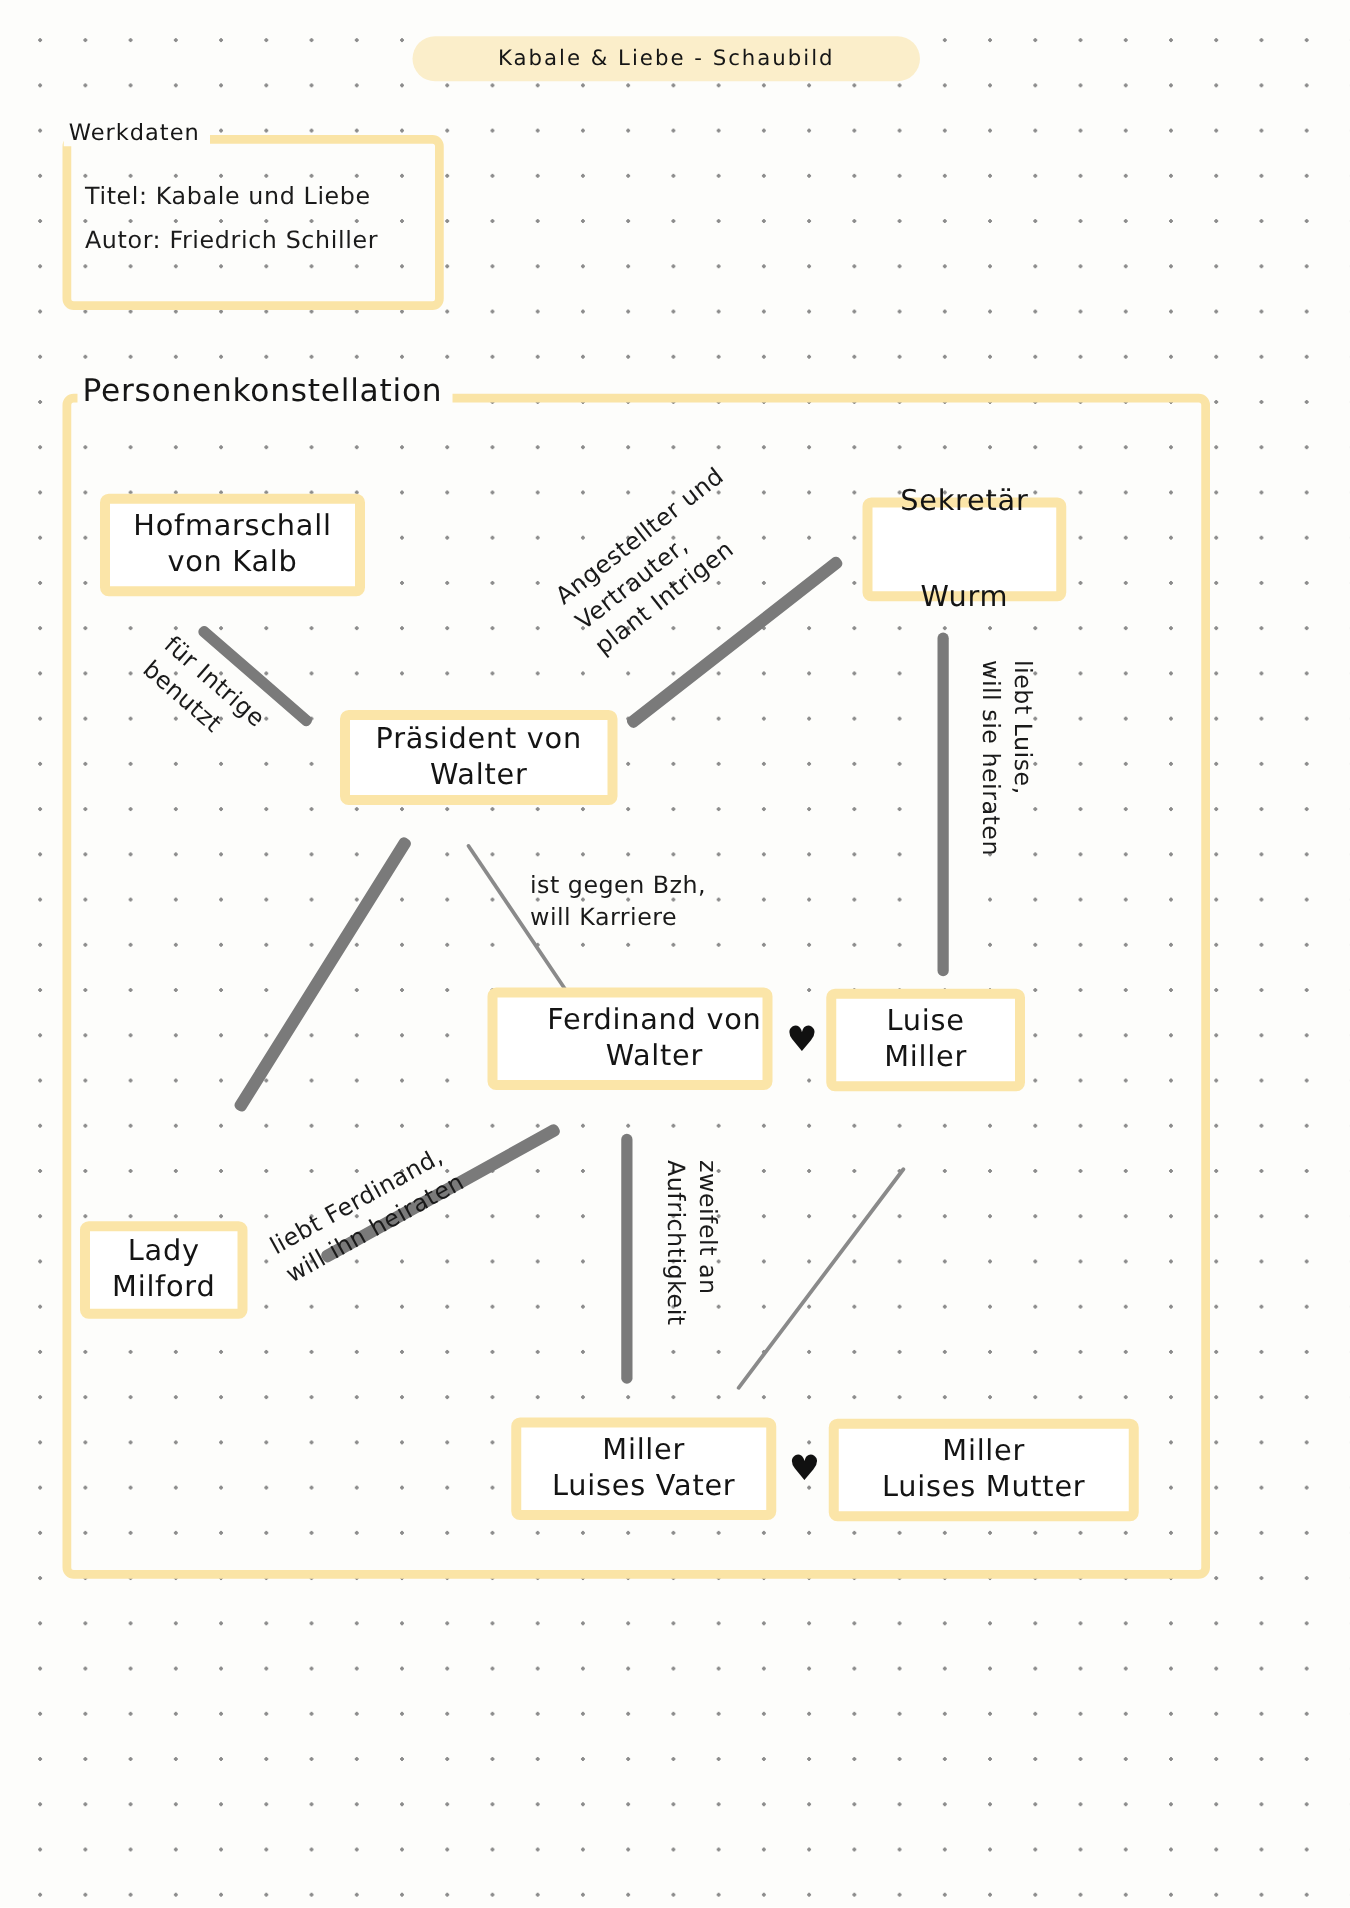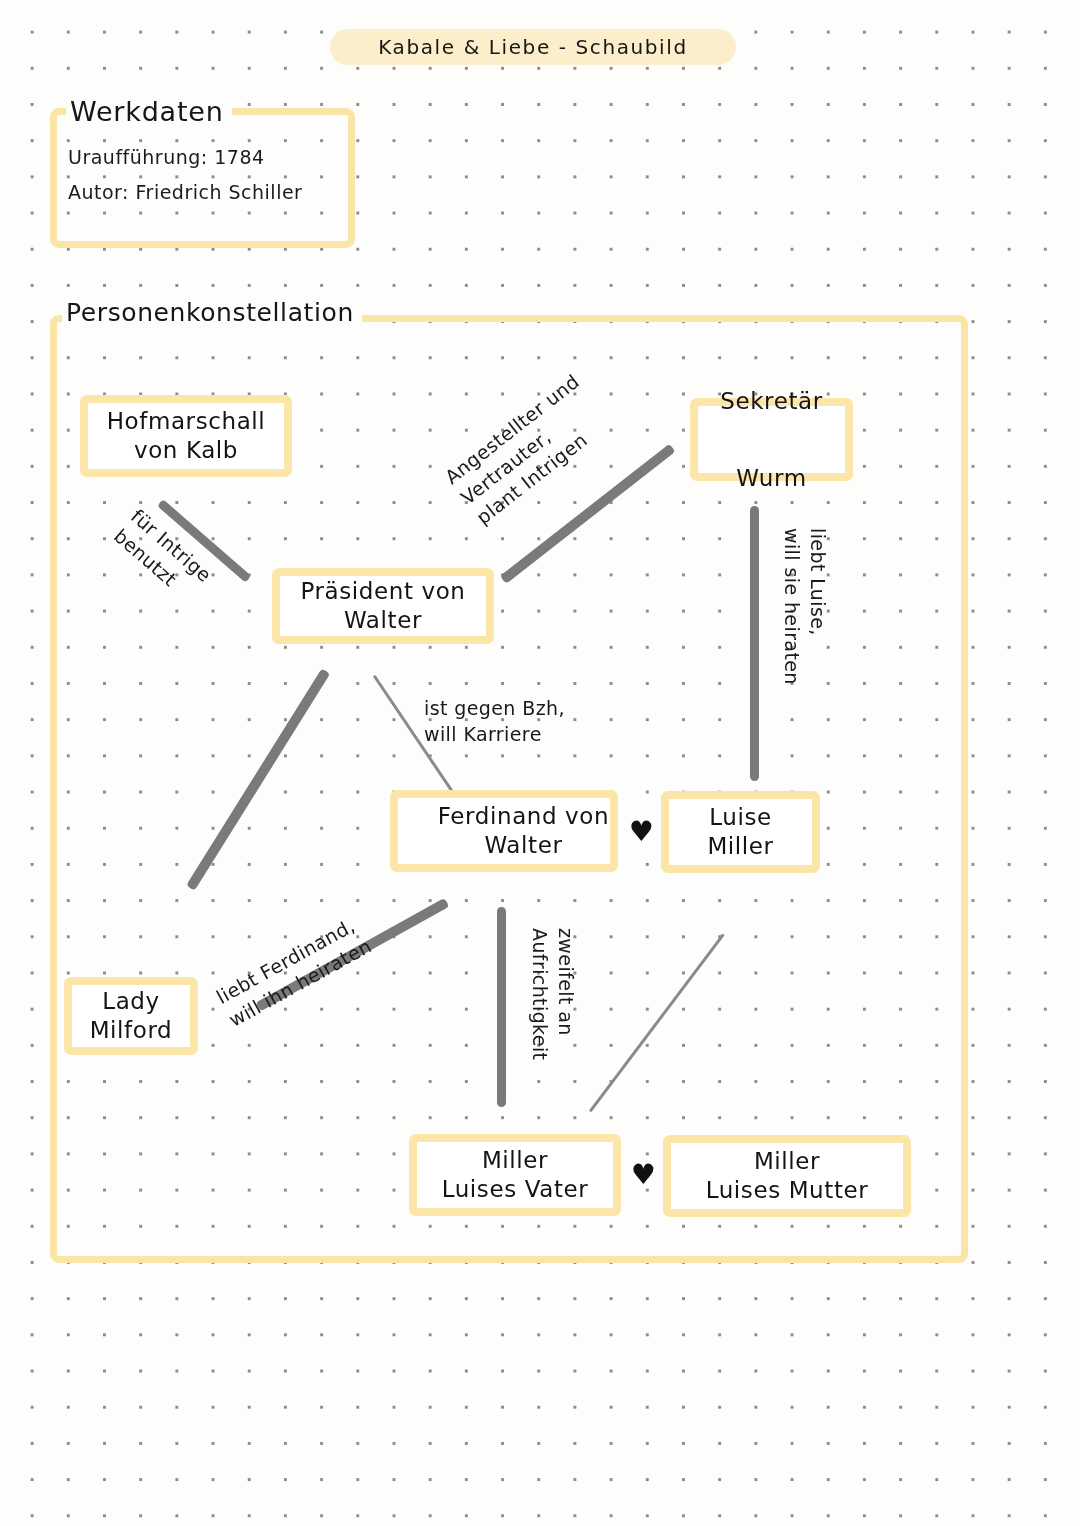--- a/index.html
+++ b/index.html
@@ -35,21 +35,21 @@
     top: 29px;
     width: 406px;
     height: 36px;
     background: #fbeeca;
     border-radius: 18px;
     display: flex;
     align-items: center;
     justify-content: center;
   }
   #title-chip .t {
-    font-size: 20px;
+    font-size: 17px;
     color: #161616;
     letter-spacing: 1.6px;
     white-space: nowrap;
   }
 
   
   .frame {
     position: absolute;
     border: 7px solid #fae4a6;
     border-radius: 9px;
@@ -59,22 +59,22 @@
   .frame-label {
     position: absolute;
     background: #fdfdfb;
     padding: 0 8px 0 4px;
     white-space: nowrap;
     color: #161616;
   }
 
   #werkdaten-frame { left: 50px; top: 108px; width: 305px; height: 140px; }
   #werkdaten-label {
-    left: 66px; top: 96px;
-    font-size: 27px; letter-spacing: 0.8px;
+    left: 51px; top: 96px;
+    font-size: 18px; letter-spacing: 0.8px;
   }
   .werkdaten-lines {
     position: absolute;
     left: 68px; top: 140px;
     line-height: 35px;
   }
   .werkdaten-lines div {
     font-size: 19px;
     color: #1b1b1b;
     letter-spacing: 0.5px;
@@ -156,21 +156,21 @@
 
 <div id="page">
 
   <div id="title-chip">
     <div class="hand t">Kabale &amp; Liebe - Schaubild</div>
   </div>
 
   <div id="werkdaten-frame" class="frame"></div>
   <div id="werkdaten-label" class="frame-label hand">Werkdaten</div>
   <div class="werkdaten-lines hand">
-    <div>Uraufführung: 1784</div>
+    <div>Titel: Kabale und Liebe</div>
     <div>Autor: Friedrich Schiller</div>
   </div>
 
   <div id="konstellation-frame" class="frame"></div>
   <div id="konstellation-label" class="frame-label hand">Personenkonstellation</div>
 
   <div class="rel-line" style="left:160px; top:498px; width:117px; height:9px; transform: rotate(41deg);"></div>
 
   <div class="rel-line" style="left:503px; top:575px; width:215px; height:10px; transform: rotate(-38deg);"></div>
 

